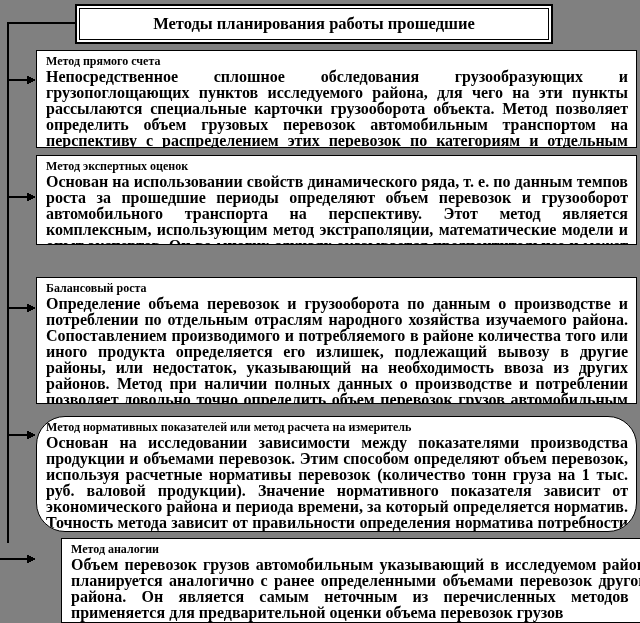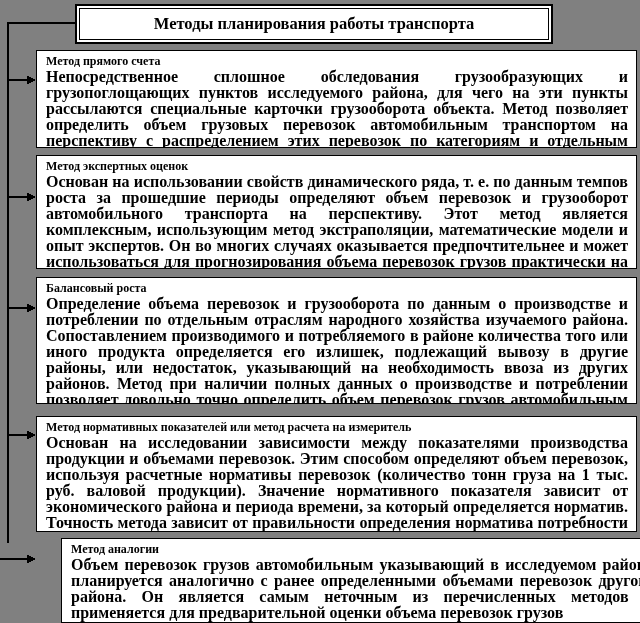--- a/index.html
+++ b/index.html
@@ -60,23 +60,23 @@
     line-height: 16px;
     text-align: left;
   }
   .method-body {
     font-weight: bold;
     font-size: 16px;
     line-height: 16px;
     text-align: justify;
   }
   .box-1 { top: 50px;  height: 98px;  }
-  .box-2 { top: 155px; height: 114px; }
+  .box-2 { top: 155px; height: 90px; }
   .box-3 { top: 277px; height: 127px; }
-  .box-4 { top: 416px; height: 116px; }
+  .box-4 { top: 416px; height: 116px; border-radius: 29px; }
   .box-5 { top: 538px; height: 85px; margin-left: 25px;  }
 </style>
 </head>
 <body>
 
 <div class="canvas">
 
   <svg class="connectors" viewBox="0 0 640 623" xmlns="http://www.w3.org/2000/svg" shape-rendering="crispEdges">
 
     <polyline points="75,23 8,23 8,543" fill="none" stroke="#000000" stroke-width="2"></polyline>
@@ -98,21 +98,21 @@
       <polygon points="27,430.5 36,435 27,439.5" fill="#000000"></polygon>
     </g>
     <g>
       <line x1="0" y1="559" x2="27" y2="559" stroke="#000000" stroke-width="2"></line>
       <polygon points="27,554.5 36,559 27,563.5" fill="#000000"></polygon>
     </g>
   </svg>
 
   <div class="title-box">
     <div class="title-box-inner">
-      <span class="title-text">Методы планирования работы транспорта</span>
+      <span class="title-text">Методы планирования работы прошедшие</span>
     </div>
   </div>
 
   <div class="method-box box-1">
     <div class="method-title">Метод прямого счета</div>
     <div class="method-body">Непосредственное сплошное обследования грузообразующих и грузопоглощающих пунктов исследуемого района, для чего на эти пункты рассылаются специальные карточки грузооборота объекта. Метод позволяет определить объем грузовых перевозок автомобильным транспортом на перспективу с распределением этих перевозок по категориям и отдельным видам грузов. Точность этого метода уменьшается по мере увеличения планируемого периода</div>
   </div>
 
   <div class="method-box box-2">
     <div class="method-title">Метод экспертных оценок</div>

